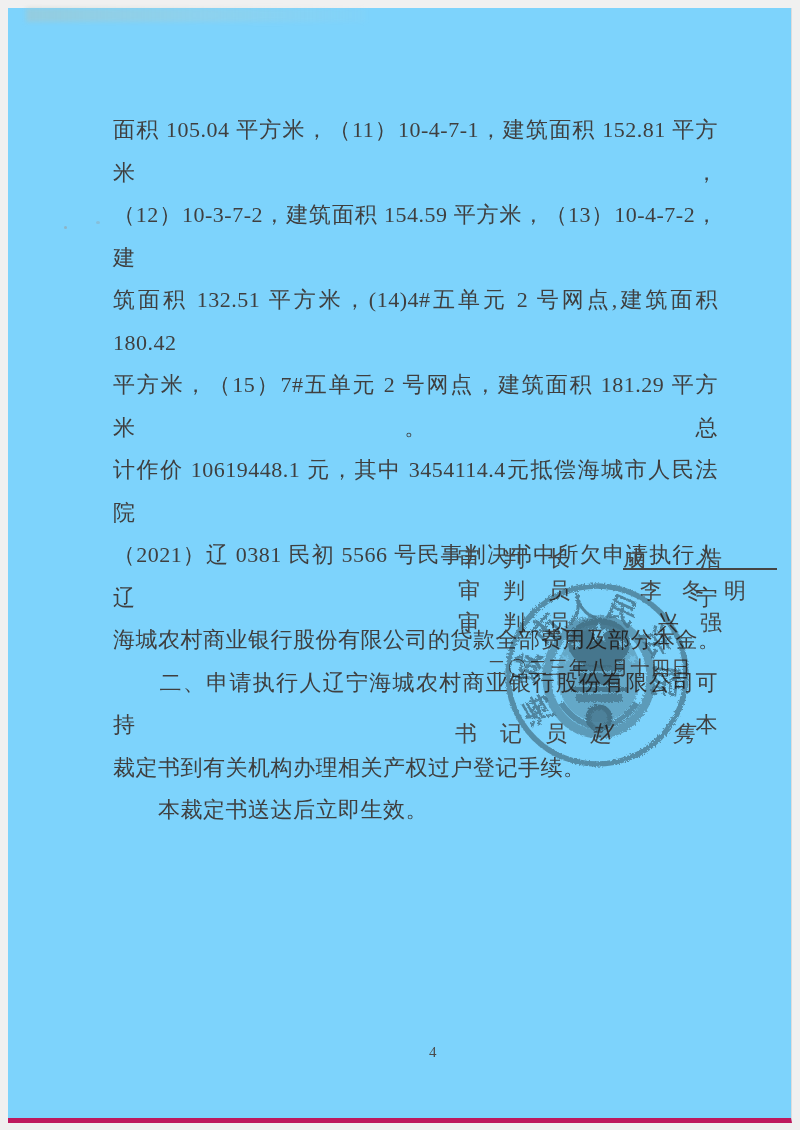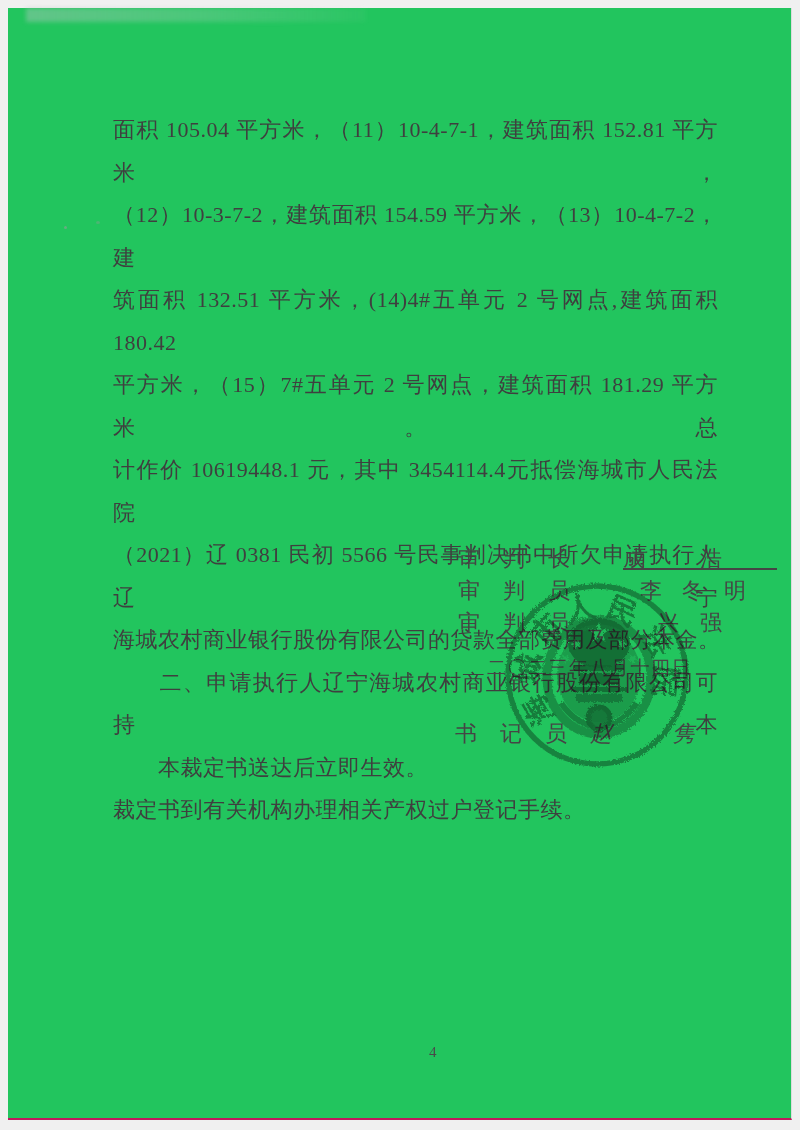--- a/index.html
+++ b/index.html
@@ -4,22 +4,22 @@
 <style>
   html,body{margin:0;padding:0;}
   body{
     width:800px;height:1130px;
     background:#f0f0f0;
     font-family:"Liberation Serif","DejaVu Serif",serif;
     position:relative;overflow:hidden;
   }
   .page{
     position:absolute;left:8px;top:8px;width:783px;height:1110px;
-    background:#22c55e;
-    border-right:1px solid #dcdcdc;border-bottom:2px solid #be185d;
+    background:#7dd3fc;
+    border-right:1px solid #dcdcdc;border-bottom:5px solid #be185d;
   }
   
   .streak{
     position:absolute;left:18px;top:0px;width:340px;height:14px;
     background:linear-gradient(90deg,rgba(176,198,190,.45),rgba(190,208,200,.25) 55%,rgba(200,212,206,.05));
     filter:blur(2px);
   }
   .speck{position:absolute;background:#9a9a9a;border-radius:50%;opacity:.55;}
   .speck.s1{left:56px;top:218px;width:3px;height:3px;}
   .speck.s2{left:88px;top:213px;width:4px;height:3px;opacity:.35;}
@@ -60,22 +60,22 @@
 
   <div class="body-text">
     <div class="line j">面积 105.04 平方米，（11）10-4-7-1，建筑面积 152.81 平方米，</div>
     <div class="line j">（12）10-3-7-2，建筑面积 154.59 平方米，（13）10-4-7-2，建</div>
     <div class="line j">筑面积 132.51 平方米，(14)4#五单元 2 号网点,建筑面积 180.42</div>
     <div class="line j">平方米，（15）7#五单元 2 号网点，建筑面积 181.29 平方米。总</div>
     <div class="line j">计作价 10619448.1 元，其中 3454114.4元抵偿海城市人民法院</div>
     <div class="line j">（2021）辽 0381 民初 5566 号民事判决书中所欠申请执行人辽宁</div>
     <div class="line">海城农村商业银行股份有限公司的贷款全部费用及部分本金。</div>
     <div class="line j">　　二、申请执行人辽宁海城农村商业银行股份有限公司可持本</div>
+    <div class="line">裁定书到有关机构办理相关产权过户登记手续。</div>
     <div class="line">　　本裁定书送达后立即生效。</div>
-    <div class="line">裁定书到有关机构办理相关产权过户登记手续。</div>
   </div>
 
   <div class="sig role3" style="left:450px;top:536px;">审判长</div>
   <div class="sig name-chenghao" style="left:615px;top:536px;">成浩</div>
 
   <div class="sig role3" style="left:450px;top:568px;">审判员</div>
   <div class="sig name-lidongming" style="left:632px;top:568px;">李冬明</div>
 
   <div class="sig role3" style="left:450px;top:600px;">审判员</div>
   <div class="sig name-xingqiang" style="left:649px;top:600px;">兴强</div>

